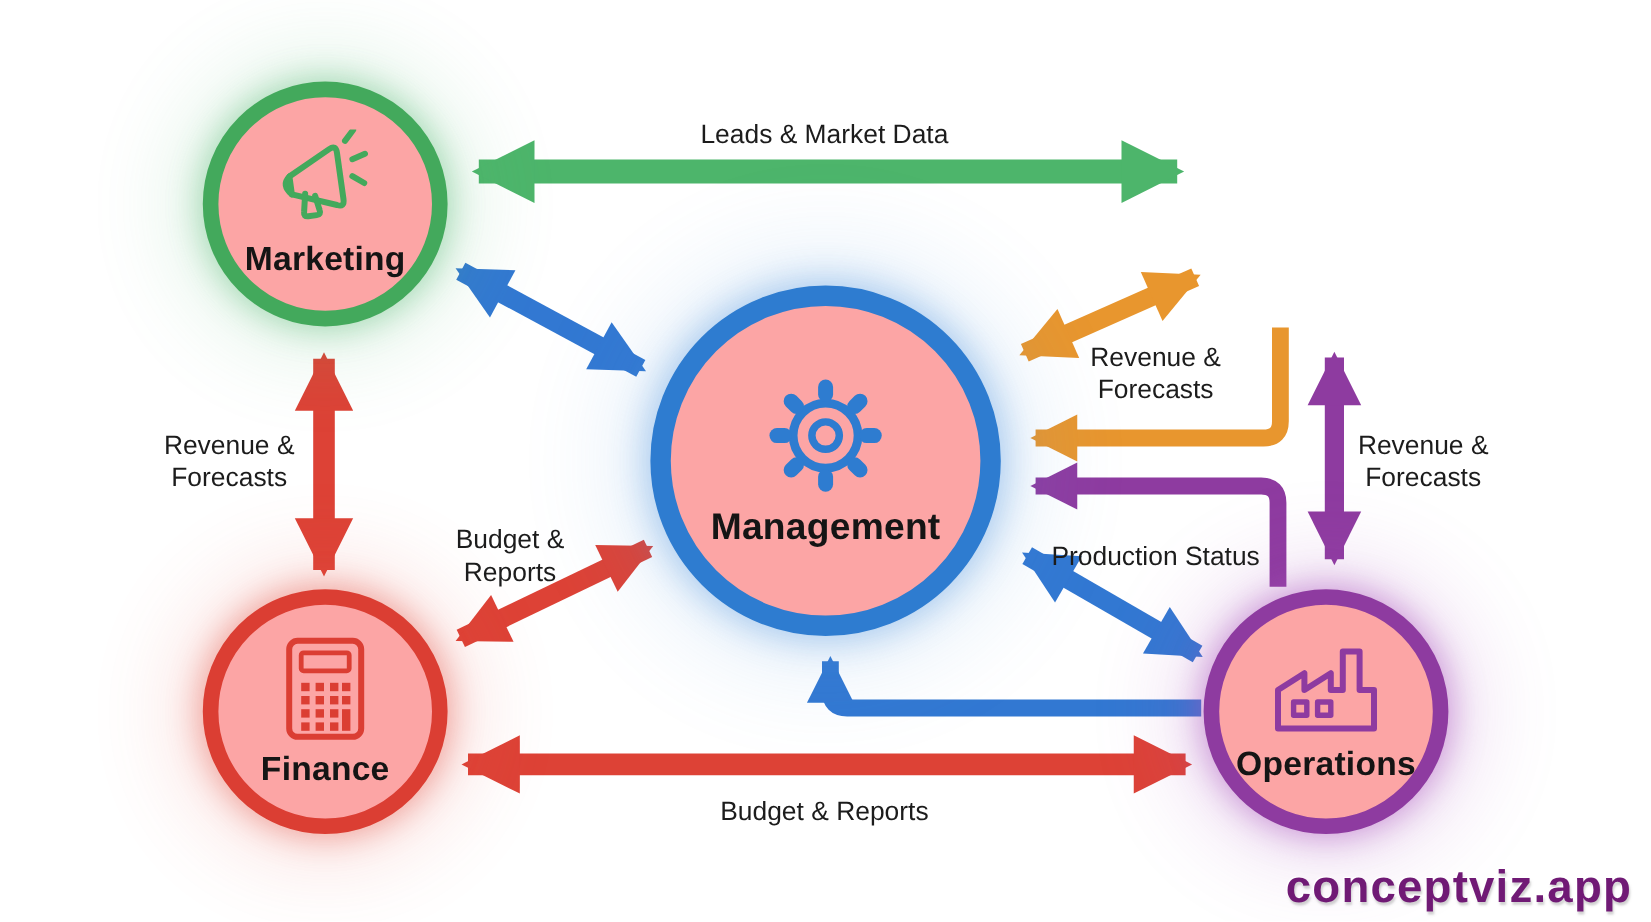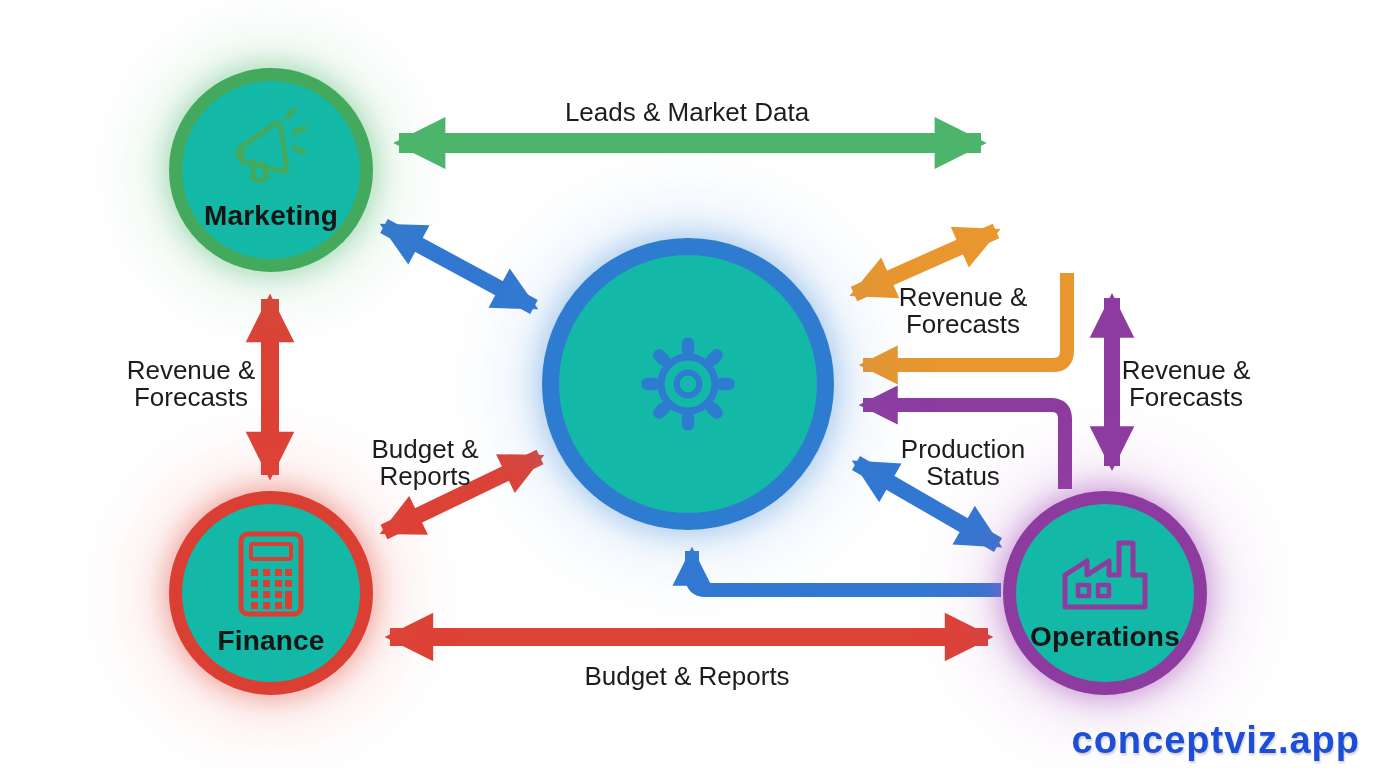--- a/index.html
+++ b/index.html
@@ -4,57 +4,57 @@
 <style>
   html,body{margin:0;padding:0;background:#ffffff;}
   .stage{
     position:relative;width:1376px;height:768px;overflow:hidden;
     background:#ffffff;
     font-family:"Liberation Sans", sans-serif;
   }
   svg.arrows{position:absolute;left:0;top:0;width:1376px;height:768px;}
 
   
-  .node{position:absolute;border-radius:50%;box-sizing:border-box;background:#14b8a6;
+  .node{position:absolute;border-radius:50%;box-sizing:border-box;background:#fca5a5;
         display:flex;flex-direction:column;align-items:center;justify-content:center;gap:6px;}
   .node .nlabel{font-weight:bold;color:#151515;font-size:28px;letter-spacing:.2px;}
   .node-sm{width:204px;height:204px;border:13px solid;}
   .node-lg{width:292px;height:292px;border:17px solid;}
 
   .n-marketing {left:169px;top:68px; border-color:#43a95c;
     box-shadow:0 0 26px 4px rgba(88,186,118,.45), 0 0 70px 26px rgba(88,186,118,.16);}
   .n-sales     {left:1003px;top:68px; border-color:#e8962e;
     box-shadow:0 0 26px 4px rgba(240,164,64,.45), 0 0 70px 26px rgba(240,164,64,.16);}
   .n-management{left:542px;top:238px; border-color:#2e7cd0;
     box-shadow:0 0 28px 5px rgba(90,156,224,.45), 0 0 80px 30px rgba(90,156,224,.15);}
   .n-finance   {left:169px;top:491px; border-color:#db3e33;
     box-shadow:0 0 26px 4px rgba(229,84,72,.45), 0 0 70px 26px rgba(229,84,72,.16);}
   .n-operations{left:1003px;top:491px; border-color:#8e3ba0;
     box-shadow:0 0 26px 4px rgba(170,84,190,.5), 0 0 70px 26px rgba(170,84,190,.18);}
   .n-management .nlabel{font-size:31px;}
 
   
   .elabel{
     position:absolute;transform:translate(-50%,-50%);
-    text-align:center;color:#1c1c1c;font-size:26px;line-height:27px;font-weight:500;
+    text-align:center;color:#1c1c1c;font-size:22px;line-height:27px;font-weight:500;
   }
   .nowrap{white-space:nowrap;}
   .lbl-leads     {left:687px;top:112px;}
   .lbl-strategy  {left:424px;top:311px;width:150px;}
   .lbl-rev-left  {left:191px;top:384px;width:150px;}
   .lbl-rev-mid   {left:963px;top:311px;width:150px;}
   .lbl-rev-right {left:1186px;top:384px;width:150px;}
   .lbl-production{left:963px;top:463px;width:180px;}
   .lbl-budget-l  {left:425px;top:463px;width:150px;}
   .lbl-budget-b  {left:687px;top:676px;}
 
   
   .watermark{
     position:absolute;right:16px;bottom:6px;
-    font-size:38px;font-weight:bold;letter-spacing:1px;color:#1d4ed8;
+    font-size:38px;font-weight:bold;letter-spacing:1px;color:#701a75;
     text-shadow:-1px -1px 0 rgba(255,255,255,.95), 1px 2px 2px rgba(120,120,120,.35);
   }
 </style>
 </head>
 <body>
 
 <div class="stage">
 
   <svg class="arrows">
     <defs>
@@ -123,20 +123,21 @@
           <path d="M73.3,73.3 L77.6,77.6"></path>
           <path d="M50,83 L50,89"></path>
           <path d="M26.7,73.3 L22.4,77.6"></path>
           <path d="M17,50 L11,50"></path>
           <path d="M26.7,26.7 L22.4,22.4"></path>
           <path d="M50,17 L50,11"></path>
           <path d="M73.3,26.7 L77.6,22.4"></path>
         </g>
       </g>
     </svg>
+    <div class="nlabel">Management</div>
   </div>
 
   <div class="node node-sm n-operations">
     <svg width="100" height="82" viewBox="0 0 100 82">
       <g stroke="#8e3ba0" fill="none" stroke-width="5" stroke-linejoin="round">
         <path d="M10,74 V42 L32,28 V42 L54,28 V42 H64 V10 H78 V42 H90 V74 Z"></path>
         <rect x="23" y="52" width="11" height="11" stroke-width="4.5"></rect>
         <rect x="43" y="52" width="11" height="11" stroke-width="4.5"></rect>
       </g>
     </svg>

